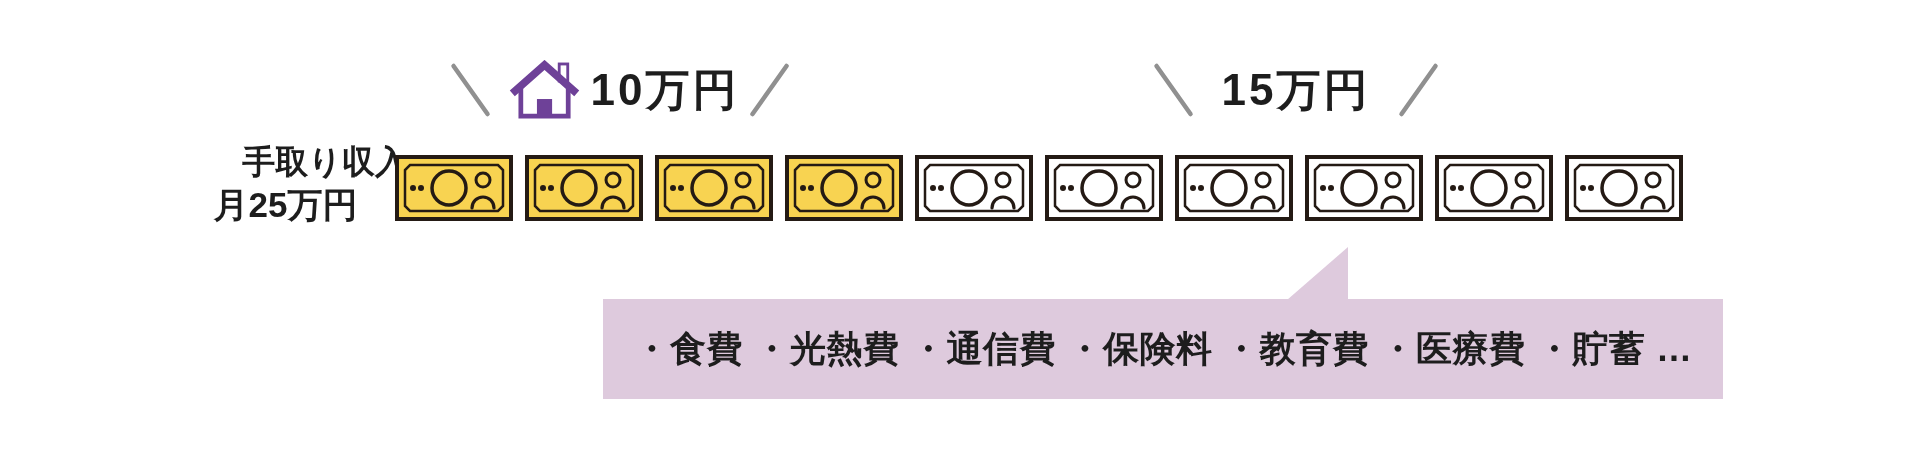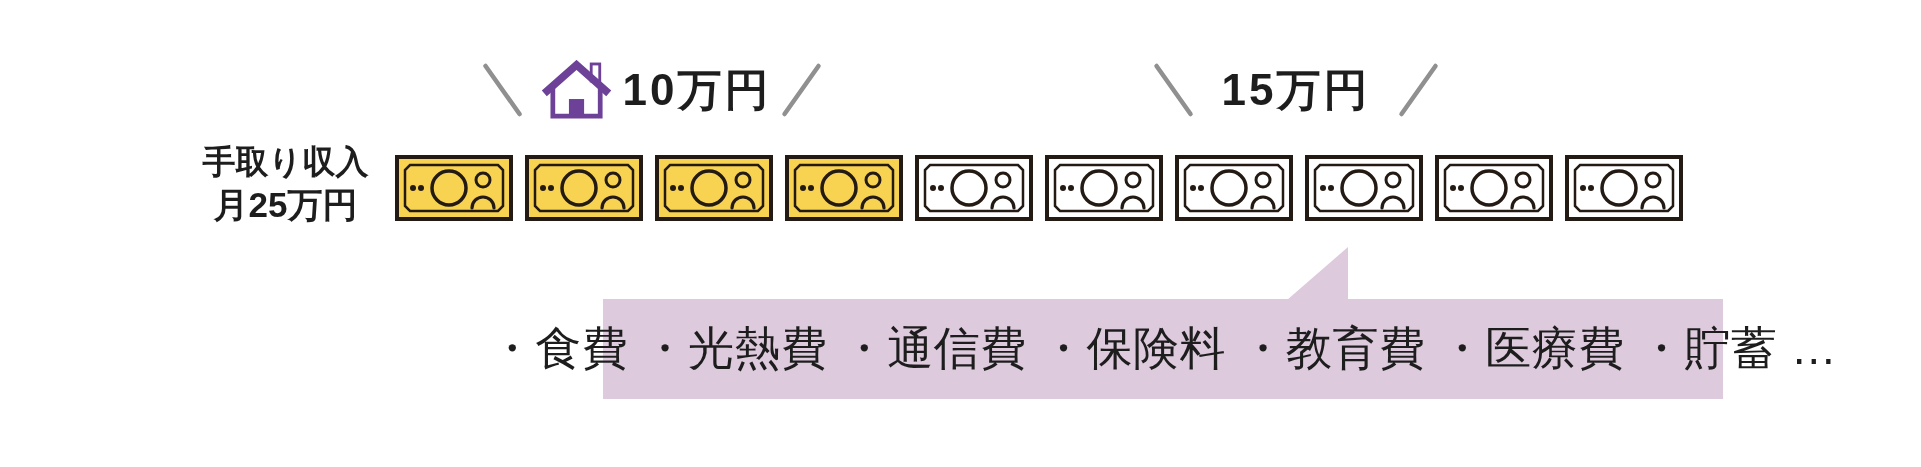--- a/index.html
+++ b/index.html
@@ -14,34 +14,34 @@
   }
   *{box-sizing:border-box;}
   body{margin:0;background:var(--bg);font-family:"Liberation Sans","DejaVu Sans",sans-serif;}
   .canvas{position:relative;width:1921px;height:467px;background:var(--bg);overflow:hidden;}
 
   
   .income-label{
     position:absolute;left:163px;top:142px;width:245px;
     text-align:center;color:var(--text);font-weight:bold;
   }
-  .income-line1{font-size:33px;line-height:40px;}
+  .income-line1{font-size:33px;line-height:40px;text-align:right;}
   .income-line2{font-size:35px;line-height:46px;}
 
   
   .cost-label{
     position:absolute;top:52px;height:76px;
     display:flex;align-items:center;
     transform:translateX(-50%);
   }
   .cost-label .amount{
     font-size:44px;font-weight:bold;color:var(--text);
     letter-spacing:3px;white-space:nowrap;
   }
-  .housing-label{left:652px;}
+  .housing-label{left:620px;}
   .living-label{left:1296px;}
   .housing-label .amount{margin:0 8px 0 10px;}
   .living-label .amount{margin:0 26px;}
   .slash-icon line{stroke:var(--gray);stroke-width:4.5;stroke-linecap:round;}
   .house-icon{margin-left:16px;}
   .h-roof{fill:none;stroke:var(--purple);stroke-width:8;stroke-linejoin:miter;}
   .h-body{fill:#fff;stroke:var(--purple);stroke-width:5;}
   .h-chimney{fill:#fff;stroke:var(--purple);stroke-width:3;}
   .h-door{fill:var(--purple);}
 
@@ -57,21 +57,21 @@
     position:absolute;left:603px;top:299px;width:1120px;height:100px;
     background:var(--lavender);
     display:flex;align-items:center;justify-content:center;
   }
   .bubble-tail{
     position:absolute;left:684px;top:-52px;width:61px;height:53px;
     background:var(--lavender);
     clip-path:polygon(100% 0,100% 100%,0 100%);
   }
   .bubble-text{
-    font-size:46px;font-weight:normal;color:var(--text);
+    font-size:36px;font-weight:bold;color:var(--text);
     letter-spacing:0.5px;white-space:nowrap;
   }
 </style>
 </head>
 <body>
 
 <div class="canvas">
 
   <div class="income-label">
     <div class="income-line1">手取り収入</div>

